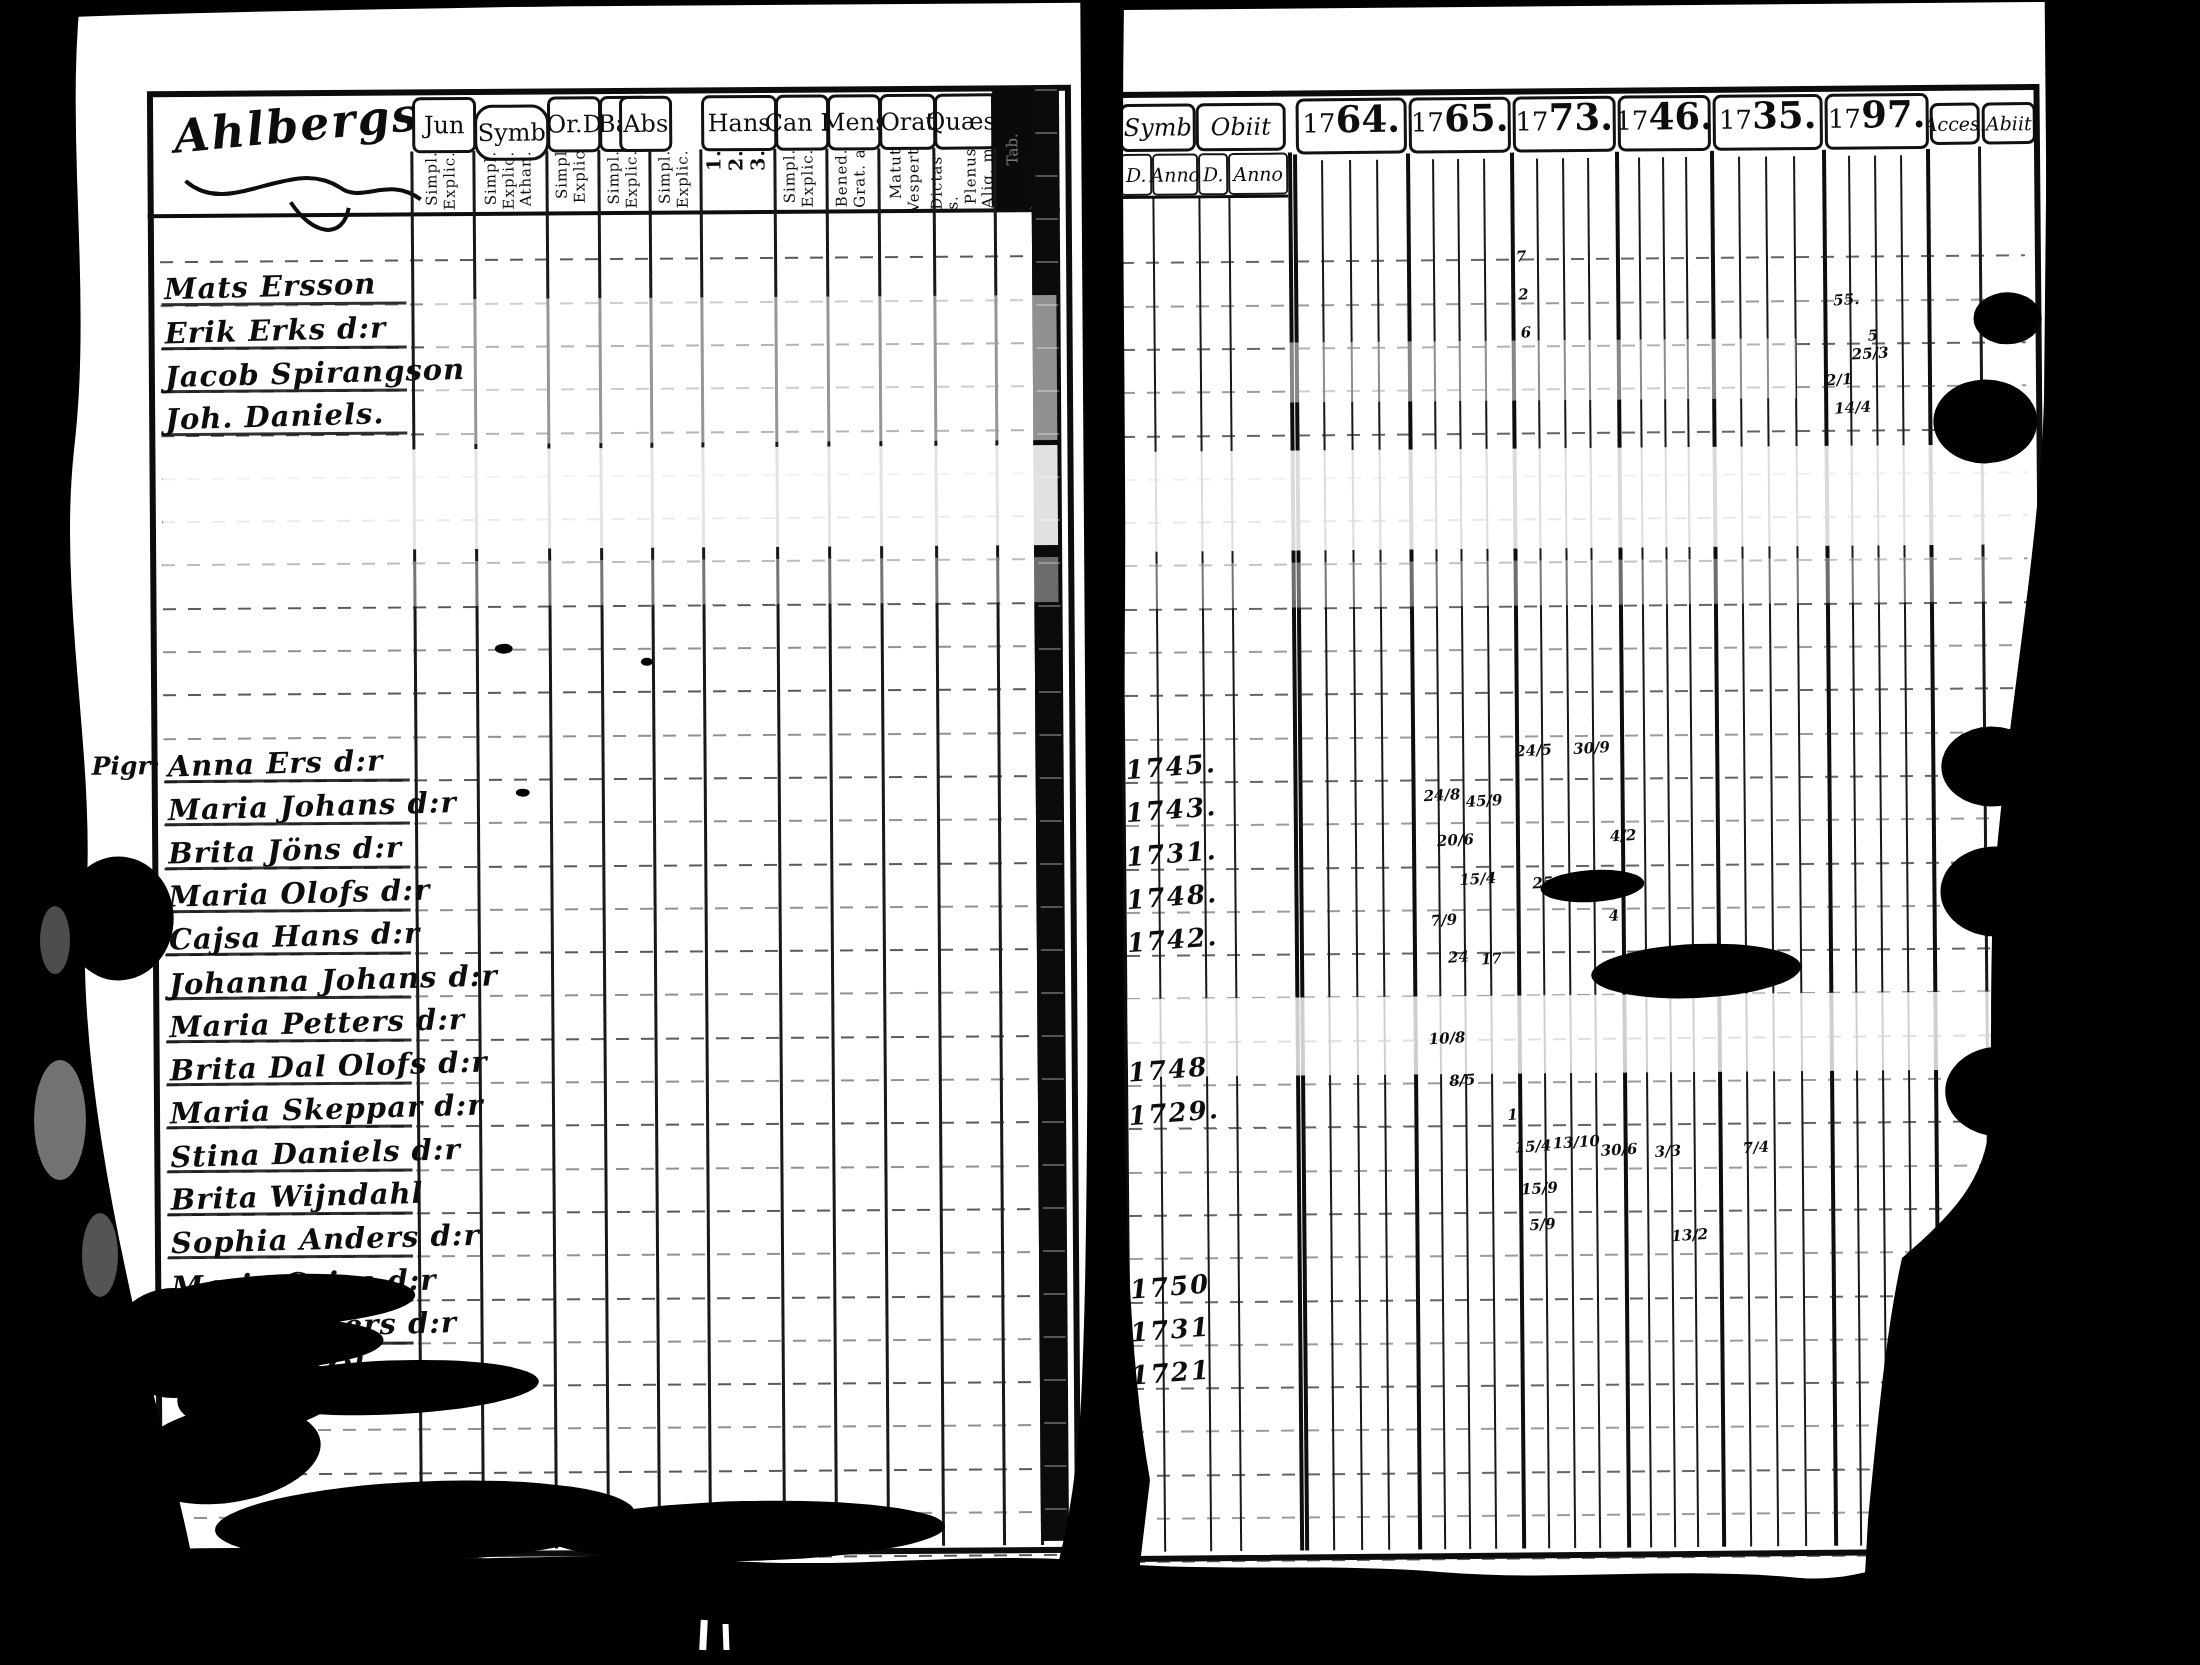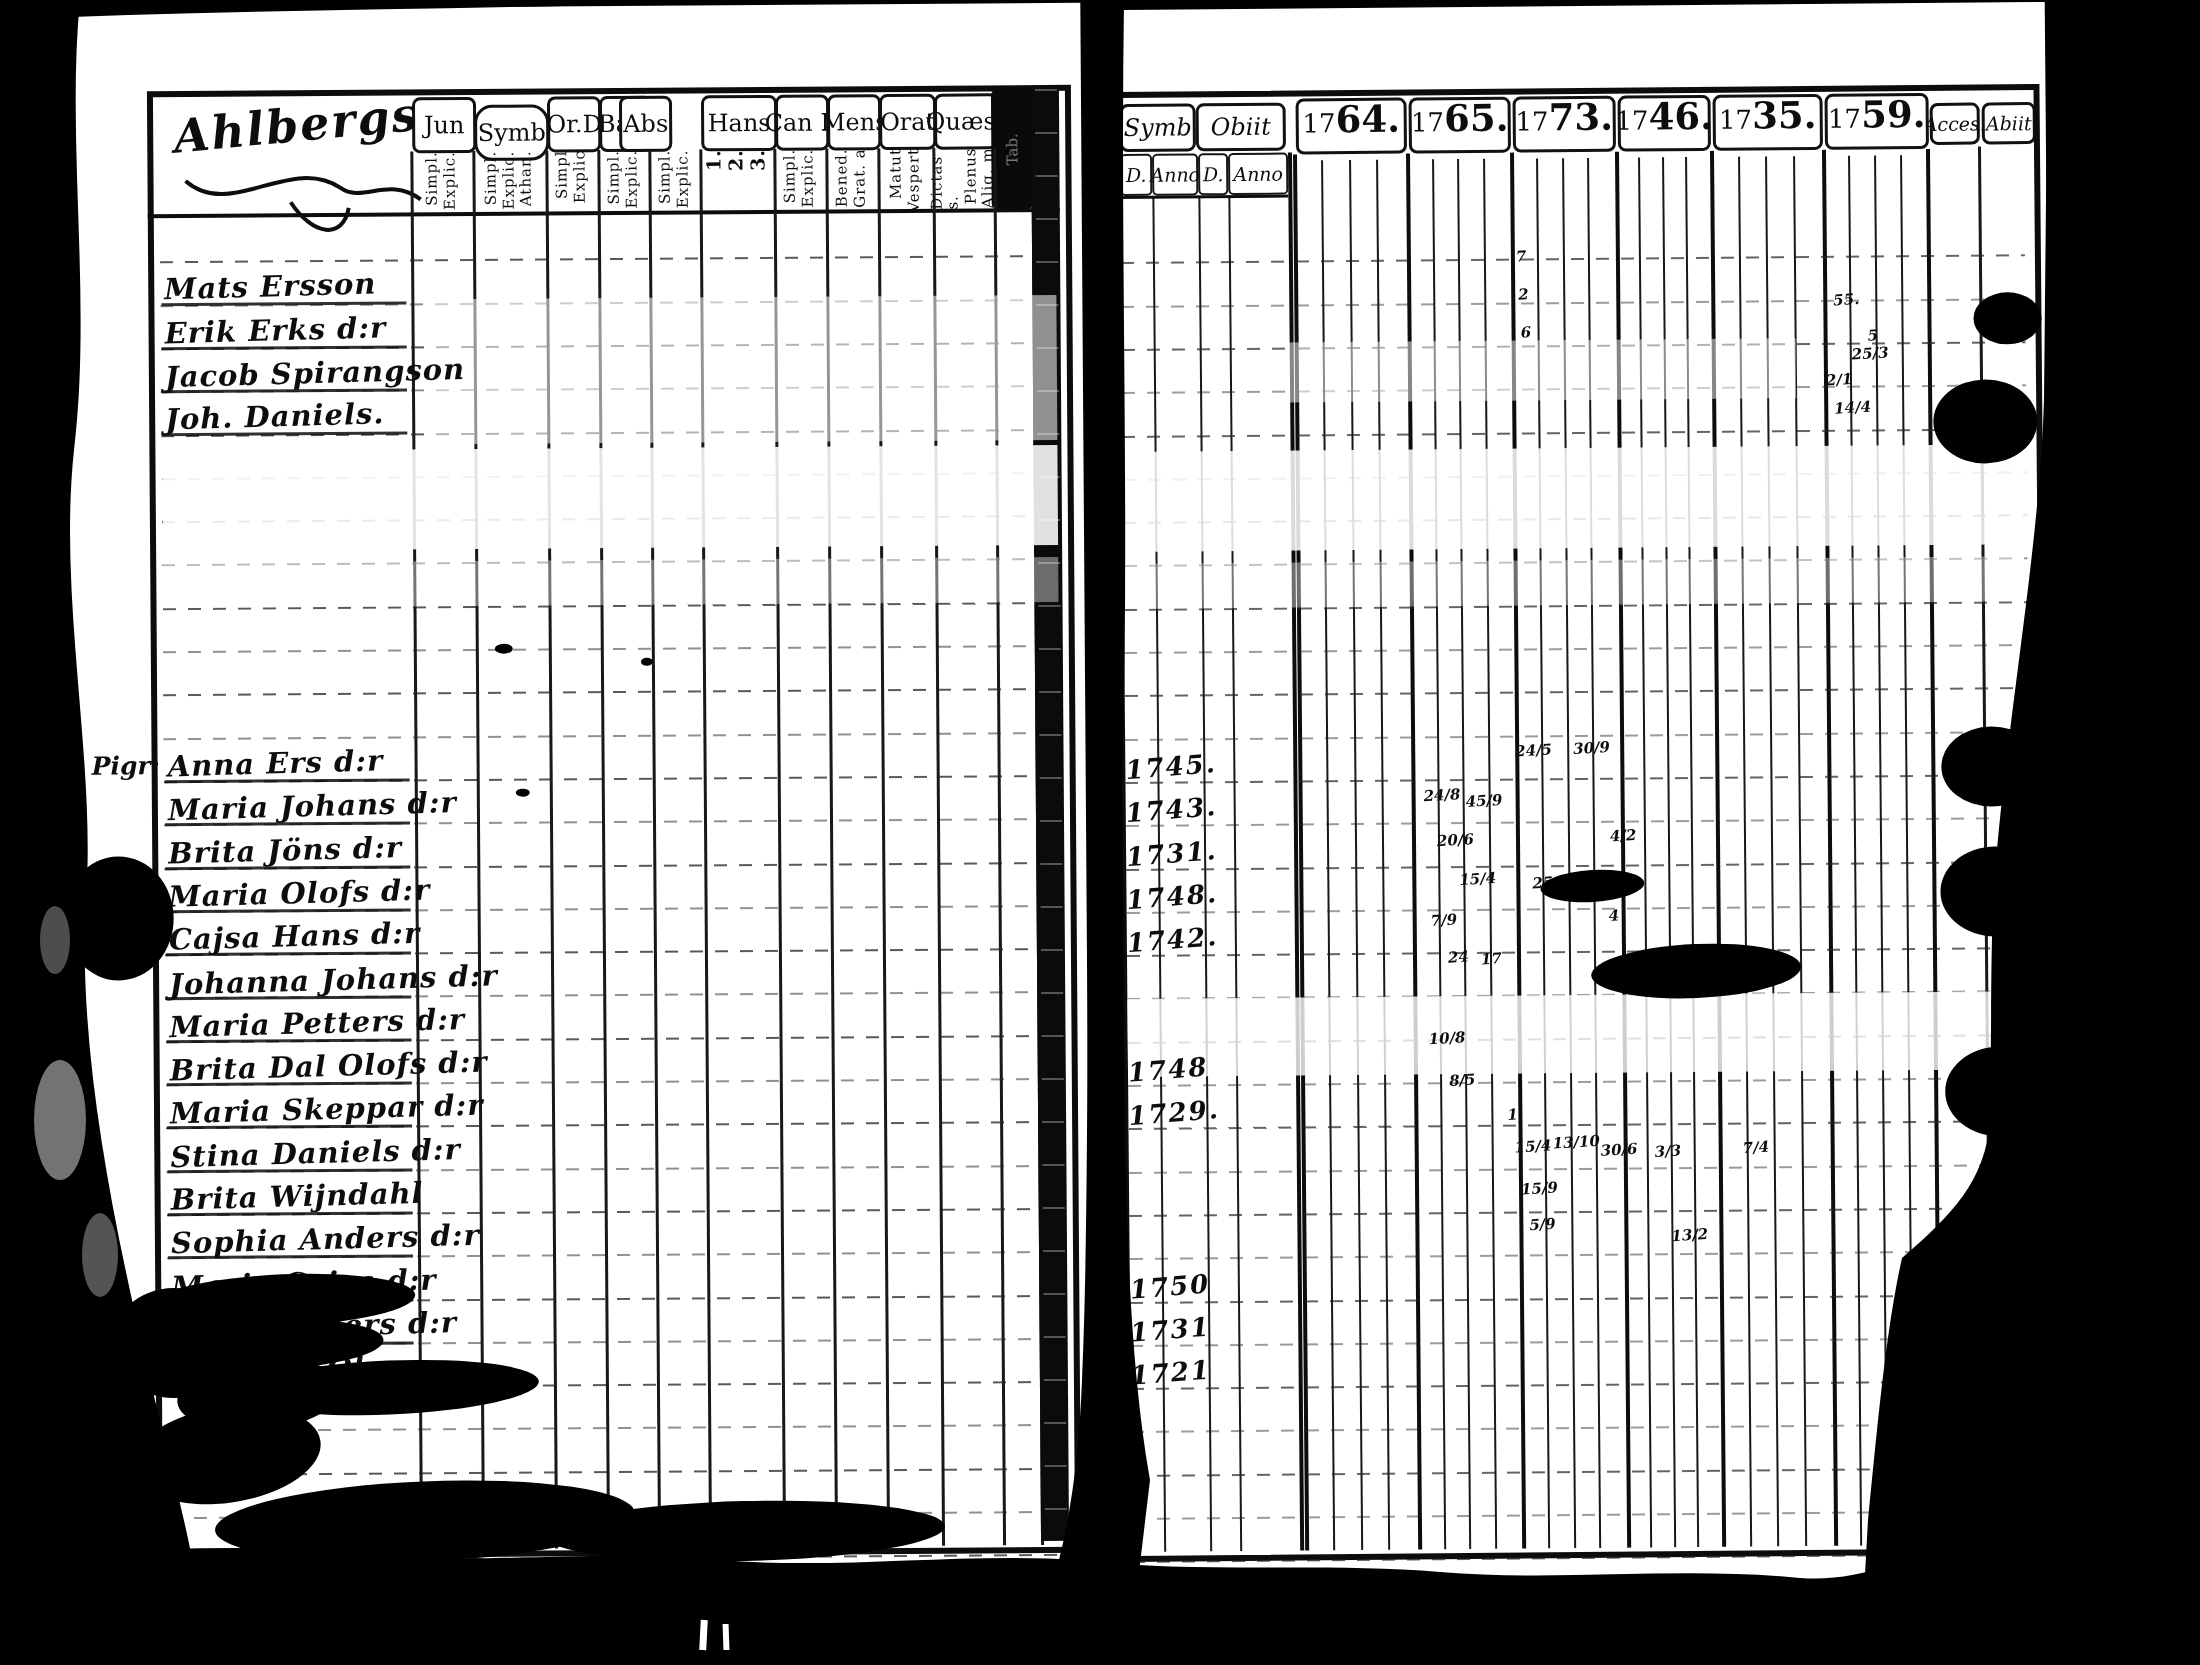--- a/index.html
+++ b/index.html
@@ -242,21 +242,21 @@
       <div class="yearbox" style="left: 1624px; top: 96px; width: 87px; height: 50px;">
         <span class="yprefix">17</span>
         <span class="ysuffix">46.</span>
       </div>
       <div class="yearbox" style="left: 1719px; top: 96px; width: 104px; height: 50px;">
         <span class="yprefix">17</span>
         <span class="ysuffix">35.</span>
       </div>
       <div class="yearbox" style="left: 1831px; top: 96px; width: 98px; height: 50px;">
         <span class="yprefix">17</span>
-        <span class="ysuffix">59.</span>
+        <span class="ysuffix">97.</span>
       </div>
       <div class="vline" style="left: 1158px; top: 194px; width: 2px; height: 1354px;"></div>
       <div class="vline" style="left: 1204px; top: 194px; width: 2px; height: 1354px;"></div>
       <div class="vline" style="left: 1234px; top: 194px; width: 2px; height: 1354px;"></div>
       <div class="hsolid" style="left: 1122px; top: 192px; width: 172px; height: 3px;"></div>
       <div class="vline" style="left: 1294px; top: 150px; width: 4px; height: 1398px; background: rgb(13, 13, 13);"></div>
       <div class="vline" style="left: 1299px; top: 152px; width: 4px; height: 1396px; background: rgb(13, 13, 13);"></div>
       <div class="vline" style="left: 1327px; top: 158px; width: 2px; height: 1390px;"></div>
       <div class="vline" style="left: 1355px; top: 158px; width: 2px; height: 1390px;"></div>
       <div class="vline" style="left: 1382px; top: 158px; width: 2px; height: 1390px;"></div>

